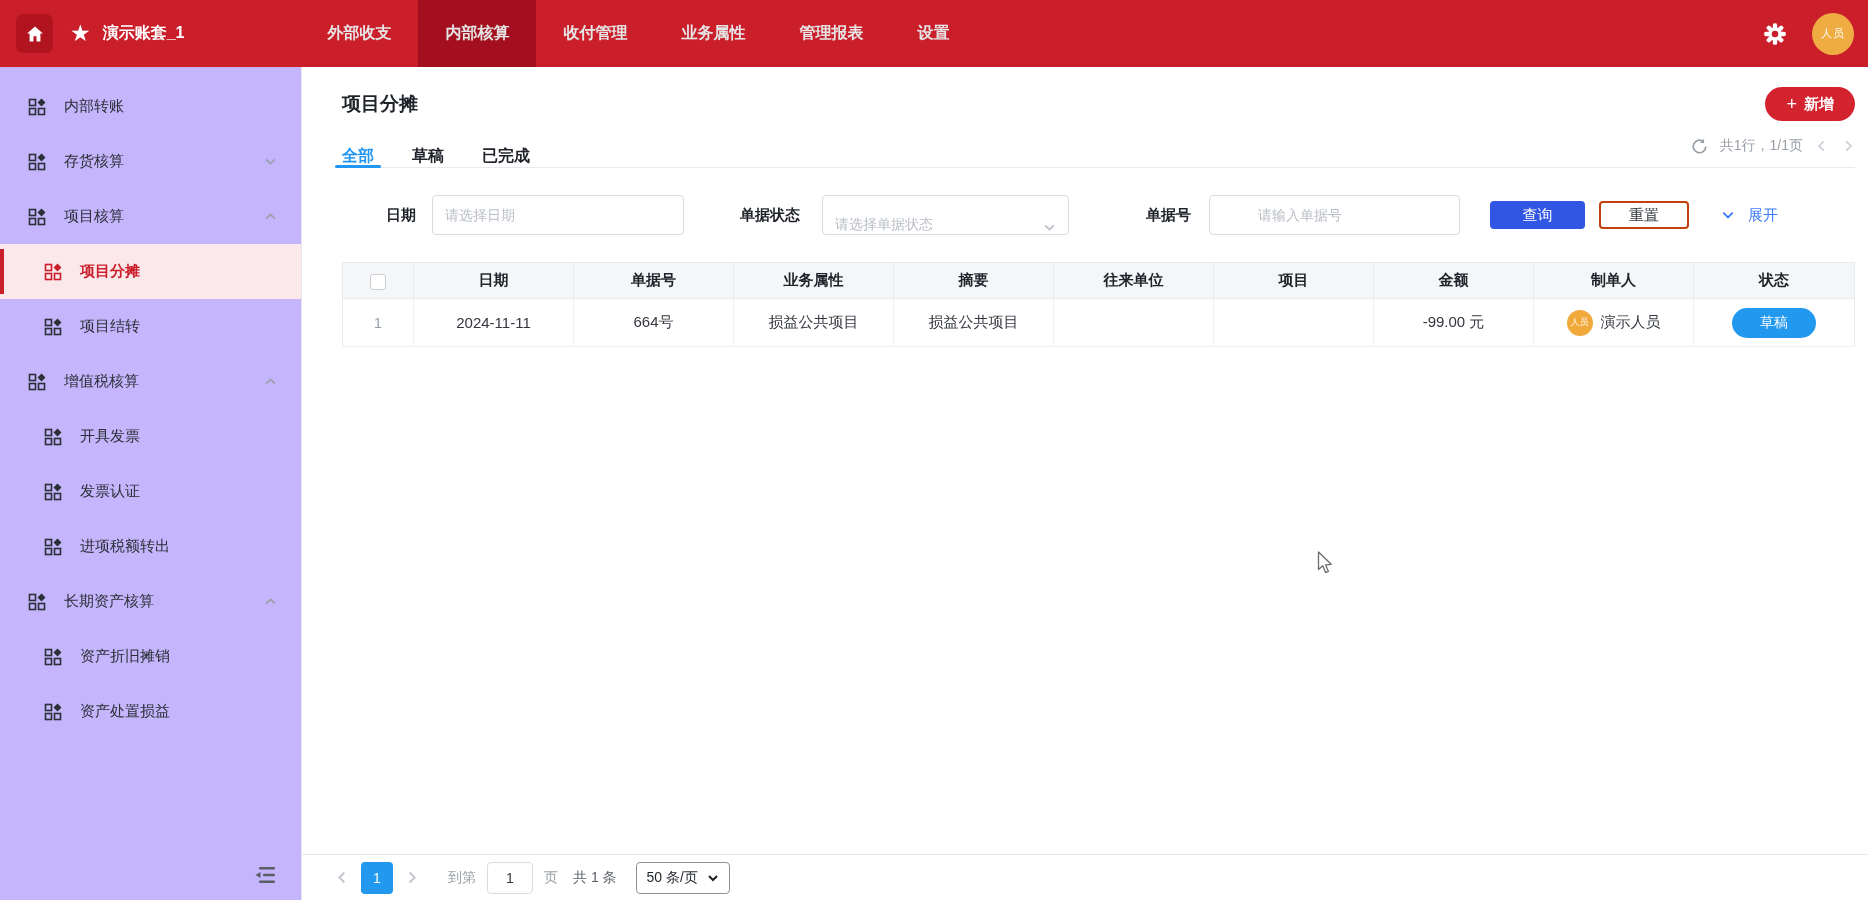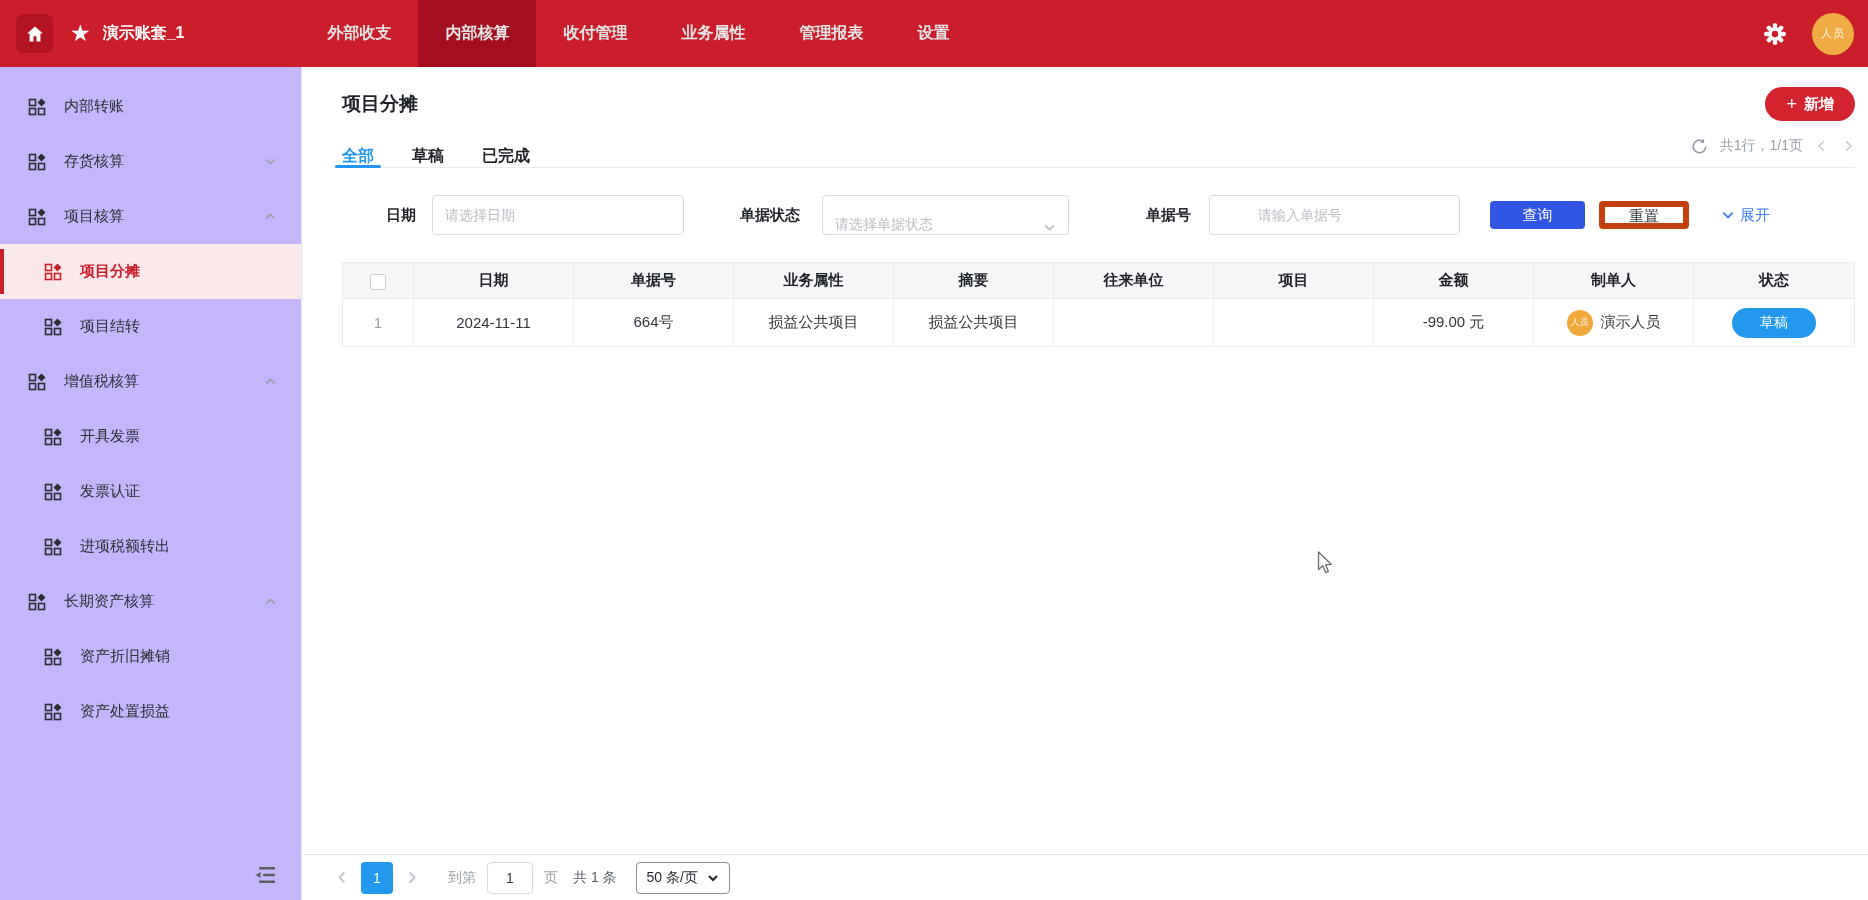--- a/index.html
+++ b/index.html
@@ -48,22 +48,22 @@
   .tabs-meta .pg-chev { display:flex; cursor:default; }
 
   .filter-row { display:flex; align-items:center; margin-top:27px; font-size:15px; }
   .f-label { font-weight:700; color:#1f2329; white-space:nowrap; }
   .f-box { height:40px; border:1px solid #d8dbe0; border-radius:4px; background:#fff; }
   input.f-box { padding:0 12px; font-size:14px; color:#333; outline:none; font-family:inherit; }
   input.f-box::placeholder { color:#b9bec6; }
   .f-select { display:flex; align-items:flex-end; justify-content:space-between; padding:0 12px; color:#b9bec6; font-size:14px; cursor:pointer; }
   .btn { height:28px; border-radius:4px; font-size:15px; cursor:pointer; font-family:inherit; }
   .btn-primary { width:95px; background:#3156e3; color:#fff; border:none; }
-  .btn-plain { width:90px; background:#fff; color:#33373d; border:6px solid #c2410c; }
-  .expand-link { display:flex; align-items:center; gap:5px; color:#3d7bf7; font-size:15px; cursor:pointer; white-space:nowrap; }
+  .btn-plain { width:90px; background:#fff; color:#33373d; border:2px solid #c2410c; }
+  .expand-link { display:flex; align-items:center; gap:13px; color:#3d7bf7; font-size:15px; cursor:pointer; white-space:nowrap; }
 
   table.grid { width:100%; border-collapse:collapse; table-layout:fixed; margin-top:27px; font-size:15px; color:#33373d; border:1px solid #e9ebee; }
   .grid th { height:36px; background:#f5f6f8; font-weight:700; color:#1f2329; border-right:1px solid #e9ebee; border-bottom:1px solid #e9ebee; text-align:center; }
   .grid td { height:48px; border-right:1px solid #eef0f3; border-bottom:1px solid #eef0f3; text-align:center; background:#fff; }
   .grid th:last-child, .grid td:last-child { border-right:none; }
   .checkbox { display:inline-block; width:16px; height:16px; border:1px solid #c9ccd2; border-radius:3px; background:#fff; vertical-align:middle; cursor:pointer; }
   .rownum { color:#9aa0a8; }
   .creator-cell { display:flex; align-items:center; justify-content:center; gap:8px; }
   .mini-avatar { width:26px; height:26px; border-radius:50%; background:#f2a93b; color:rgba(255,255,250,.95); font-size:9px; display:flex; align-items:center; justify-content:center; flex:none; }
   .status-pill { display:inline-block; min-width:84px; padding:6px 0; border-radius:16px; background:#2299ee; color:#fff; font-size:14px; cursor:pointer; }

